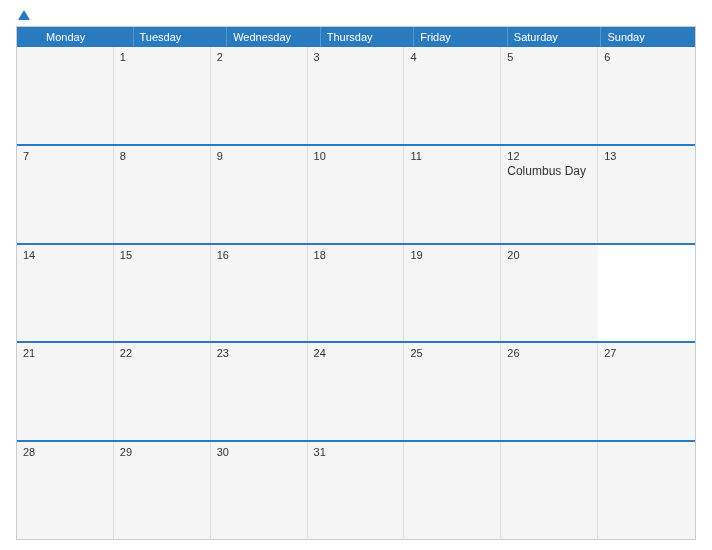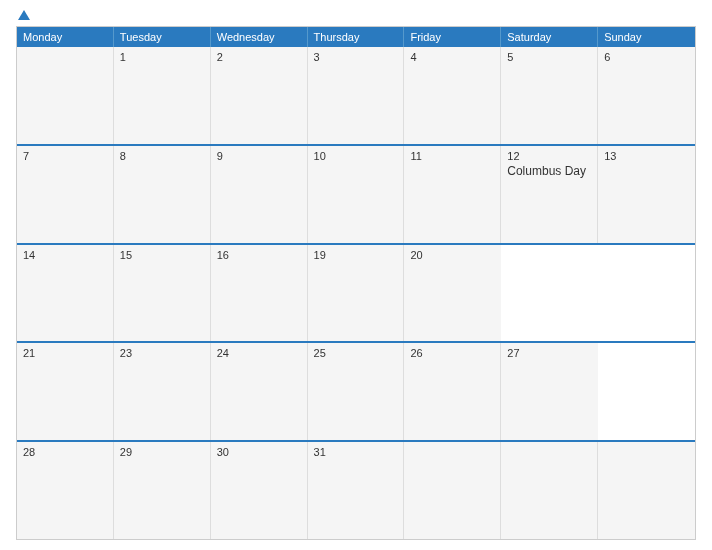--- a/index.html
+++ b/index.html
@@ -69,20 +69,21 @@
     .calendar {
       flex: 1;
       display: flex;
       flex-direction: column;
       border: 1px solid #ccc;
     }
     .day-headers {
       display: grid;
       grid-template-columns: repeat(7, 1fr);
       background: #2a7abf;
+      padding-left: 23px;
     }
     .day-header {
       color: #fff;
       font-size: 11px;
       padding: 4px 6px;
       font-weight: normal;
       border-right: 1px solid #5599cc;
     }
     .day-header:last-child {
       border-right: none;
@@ -205,29 +206,35 @@
           <div class="day-cell">
             <span class="day-num">14</span>
           </div>
           <div class="day-cell">
             <span class="day-num">15</span>
           </div>
           <div class="day-cell">
             <span class="day-num">16</span>
           </div>
           <div class="day-cell">
+            <span class="day-num">18</span>
+          </div>
+          <div class="day-cell">
             <span class="day-num">19</span>
           </div>
           <div class="day-cell">
             <span class="day-num">20</span>
           </div>
         </div>
         <div class="week-row">
           <div class="day-cell">
             <span class="day-num">21</span>
+          </div>
+          <div class="day-cell">
+            <span class="day-num">22</span>
           </div>
           <div class="day-cell">
             <span class="day-num">23</span>
           </div>
           <div class="day-cell">
             <span class="day-num">24</span>
           </div>
           <div class="day-cell">
             <span class="day-num">25</span>
           </div>

